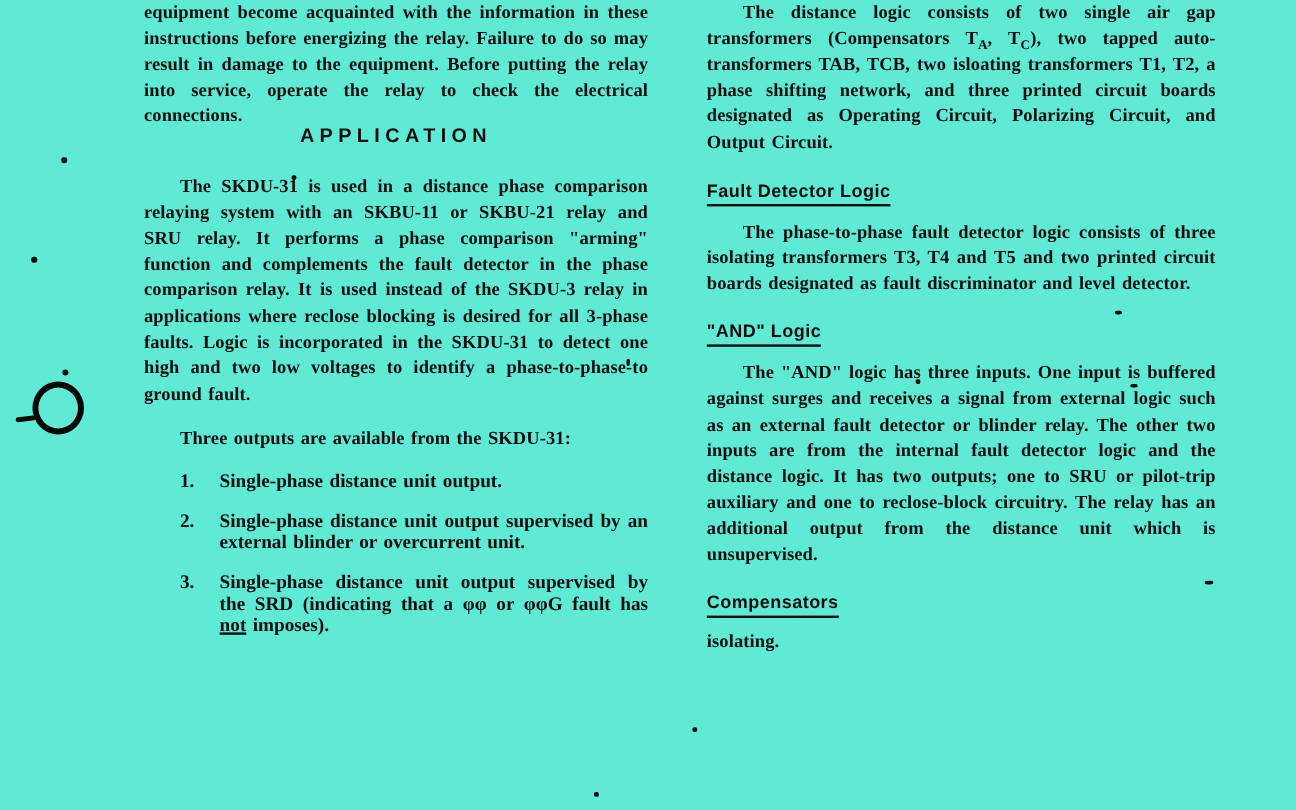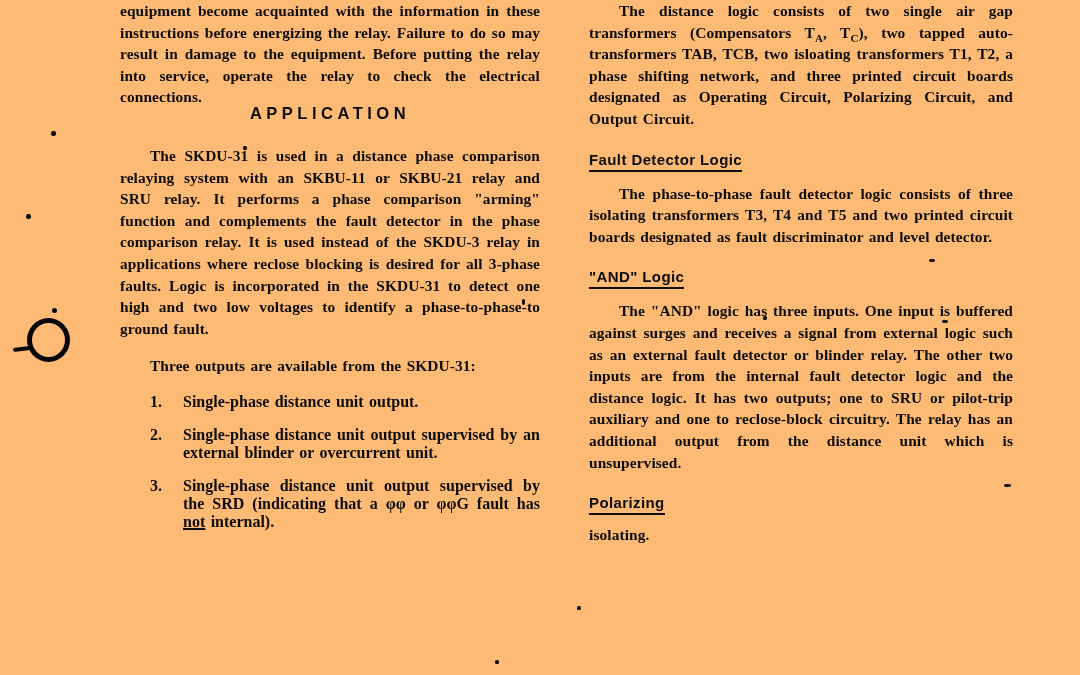--- a/index.html
+++ b/index.html
@@ -1,17 +1,17 @@
 <!DOCTYPE html>
 <html><head>
 <meta charset="utf-8">
 <style>
   html, body { margin:0; padding:0; background:#e8e8e8; }
   .page {
-    position:relative; width:1080px; height:675px; background:#fdba74;
+    position:relative; width:1080px; height:675px; background:#5eead4;
     overflow:hidden; font-family:"Liberation Serif", serif;
     font-weight:bold; color:#0d0d0d;
   }
   .col { position:absolute; top:0; }
   .col-left  { left:120px; width:420px; }
   .col-right { left:589px; width:424px; }
   .body {
     font-size:15.4px; line-height:21.6px; text-align:justify;
     margin:0 0 16px 0; text-indent:30px; word-spacing:1.4px;
     letter-spacing:0.1px;
@@ -82,32 +82,32 @@
       <div class="list-item">
         <span class="list-num">1.</span>
         <span class="list-text">Single-phase distance unit output.</span>
       </div>
       <div class="list-item">
         <span class="list-num">2.</span>
         <span class="list-text">Single-phase distance unit output supervised by an external blinder or overcurrent unit.</span>
       </div>
       <div class="list-item">
         <span class="list-num">3.</span>
-        <span class="list-text"><span>Single-phase distance unit output supervised by the SRD (indicating that a φφ or φφG fault has </span><span class="uword">not</span><span> internal).</span></span>
+        <span class="list-text"><span>Single-phase distance unit output supervised by the SRD (indicating that a φφ or φφG fault has </span><span class="uword">not</span><span> imposes).</span></span>
       </div>
     </div>
 
   </div>
 
   <div class="col col-right">
     <p class="body"><span>The distance logic consists of two single air gap transformers (Compensators T</span><sub>A</sub><span>, T</span><sub>C</sub><span>), two tapped auto-transformers TAB, TCB, two isloating transformers T1, T2, a phase shifting network, and three printed circuit boards designated as Operating Circuit, Polarizing Circuit, and Output Circuit.</span></p>
 
     <h3 class="sec-heading"><span class="underline-head">Fault Detector Logic</span></h3>
     <p class="body">The phase-to-phase fault detector logic consists of three isolating transformers T3, T4 and T5 and two printed circuit boards designated as fault discriminator and level detector.</p>
 
     <h3 class="sec-heading"><span class="underline-head">"AND" Logic</span></h3>
     <p class="body">The "AND" logic has three inputs. One input is buffered against surges and receives a signal from external logic such as an external fault detector or blinder relay. The other two inputs are from the internal fault detector logic and the distance logic. It has two outputs; one to SRU or pilot-trip auxiliary and one to reclose-block circuitry. The relay has an additional output from the distance unit which is unsupervised.</p>
 
-    <h3 class="sec-heading"><span class="underline-head">Polarizing</span></h3>
+    <h3 class="sec-heading"><span class="underline-head">Compensators</span></h3>
     <p class="body cont-line">isolating.</p>
   </div>
 
 </div>
 
 </body></html>

